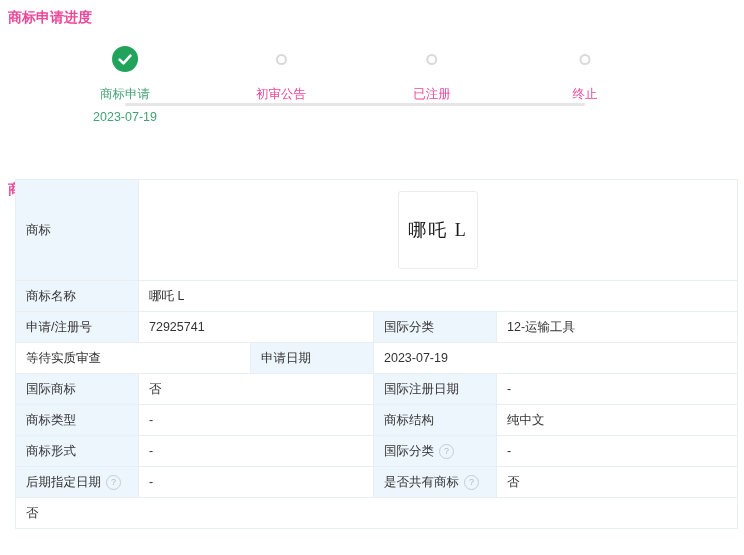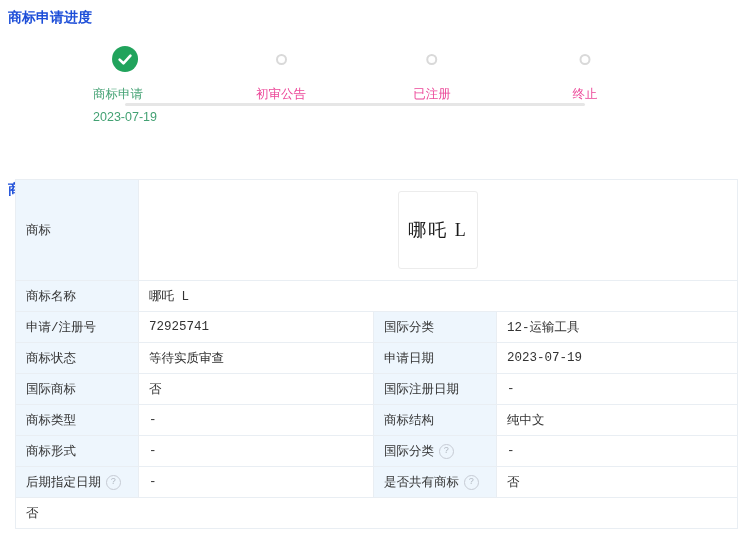--- a/index.html
+++ b/index.html
@@ -2,48 +2,48 @@
 <html><head>
 <meta charset="utf-8">
 <style>
   html,body{margin:0;padding:0;background:#fff;}
   body{
     width:744px;height:555px;position:relative;overflow:hidden;
     font-family:"Liberation Sans","DejaVu Sans",sans-serif;
     color:#333;-webkit-font-smoothing:antialiased;
   }
   .sec-title{
-    position:absolute;left:8px;font-size:14px;font-weight:bold;color:#1d4ed8;
+    position:absolute;left:8px;font-size:14px;font-weight:bold;color:#ec4899;
     line-height:16px;
   }
   #title1{top:9px;}
   #title2{top:137px;margin-top:44px;}
 
   
   #stepper{position:absolute;left:0;top:46px;width:744px;height:90px;}
   #step-line{position:absolute;left:125px;top:57px;width:460px;height:3px;background:#e6e6e6;border-radius:2px;}
-  .step{position:absolute;top:0;transform:translateX(-50%);text-align:left;white-space:nowrap;}
+  .step{position:absolute;top:0;transform:translateX(-50%);text-align:center;white-space:nowrap;}
   .dot-wrap{height:26px;display:flex;align-items:center;justify-content:center;}
   .step.pending .dot{
     width:7px;height:7px;border:2px solid #d9d9d9;border-radius:50%;background:#fff;
   }
   .step.done .dot{width:26px;height:26px;line-height:0;}
   .step-label{margin-top:14px;font-size:12.5px;color:#ec4899;}
   .step.done .step-label{color:#43a173;}
   .step-date{margin-top:7px;font-size:12.5px;color:#43a173;}
 
   
   #info-table{
     position:absolute;left:15px;top:179px;width:723px;
     border:1px solid #e9eef3;box-sizing:border-box;
     font-size:12.5px;
   }
   .trow{display:flex;height:31px;box-sizing:border-box;}
   .trow.tall{height:100px;}
-  .trow + .trow{border-top:1px solid #e9eef3;font-family:Liberation Mono, monospace;}
+  .trow + .trow{border-top:1px solid #e9eef3;}
   .tcell{
     display:flex;align-items:center;padding:0 10px;box-sizing:border-box;
     border-right:1px solid #e9eef3;overflow:hidden;
   }
   .tcell:last-child{border-right:none;}
   .tcell.label{width:123px;flex:none;background:#eef6fd;color:#333;}
   .tcell.value{width:235px;flex:none;background:#fff;color:#333;}
   .tcell.value.grow{flex:1;width:auto;}
   .tcell.value.center{justify-content:center;}
   .help{
@@ -125,23 +125,20 @@
         <span>72925741</span>
       </div>
       <div class="tcell label">
         <span>国际分类</span>
       </div>
       <div class="tcell value grow">
         <span>12-运输工具</span>
       </div>
     </div>
     <div class="trow">
-      <div class="tcell label">
-        <span>商标状态</span>
-      </div>
       <div class="tcell value">
         <span>等待实质审查</span>
       </div>
       <div class="tcell label">
         <span>申请日期</span>
       </div>
       <div class="tcell value grow">
         <span>2023-07-19</span>
       </div>
     </div>

